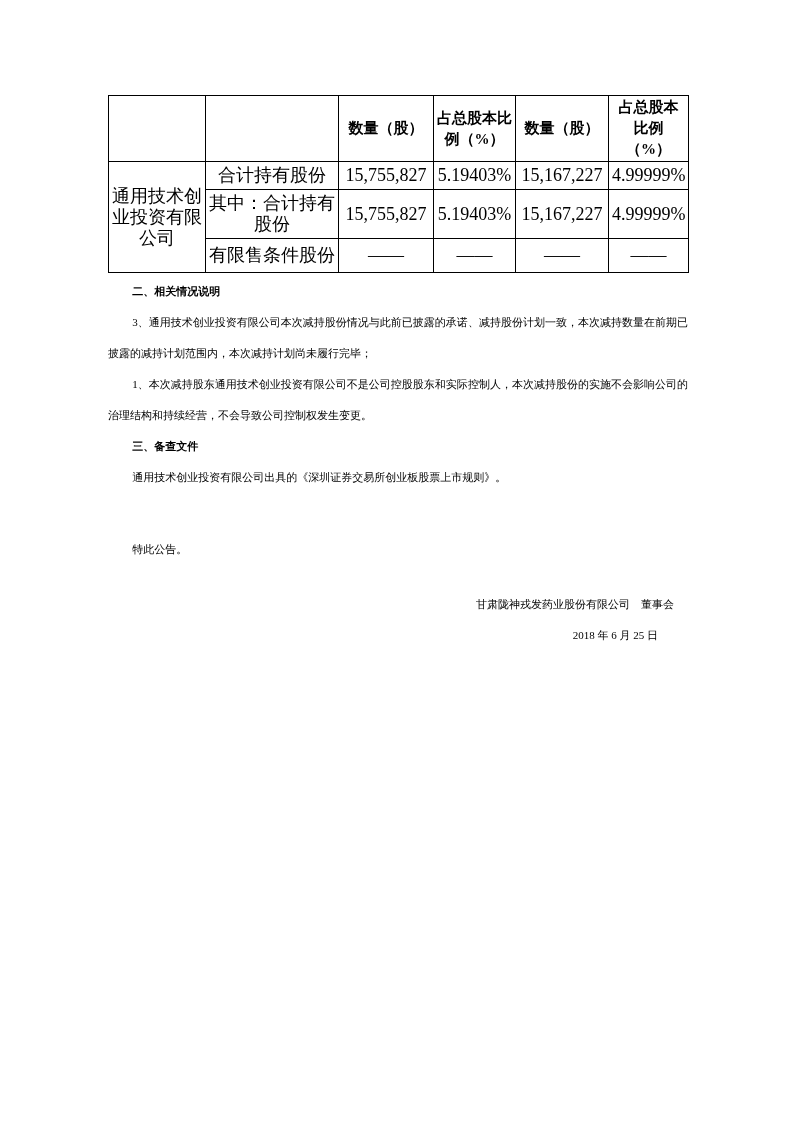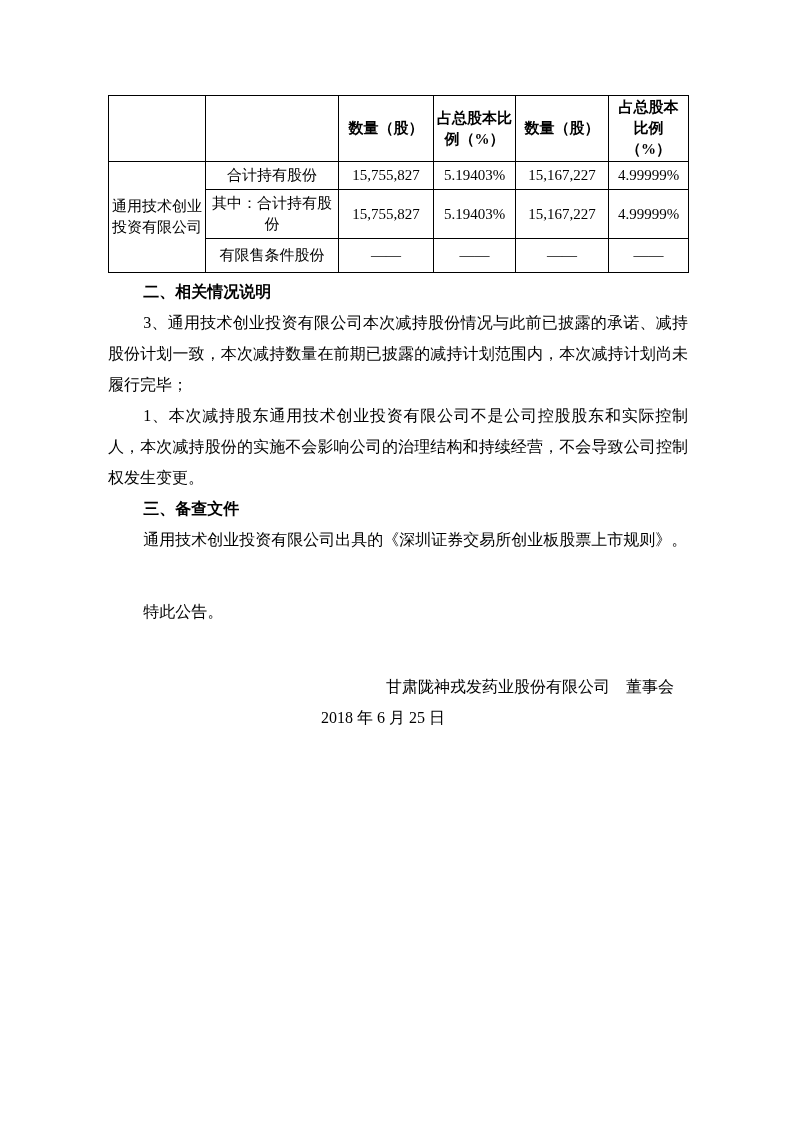--- a/index.html
+++ b/index.html
@@ -31,49 +31,49 @@
     padding: 1px 3px;
     box-sizing: border-box;
     overflow: hidden;
   }
   .holdings th {
     font-weight: bold;
     font-size: 15px;
     line-height: 21px;
   }
   .holdings td {
-    font-size: 15px;
+    font-size: 18px;
     line-height: 21px;
   }
   tr.hdr-row  { height: 64px; }
   tr.row-1    { height: 28px; }
   tr.row-2    { height: 49px; }
   tr.row-3    { height: 34px; }
 
   .body-text {
     margin-top: 3px;
-    font-size: 16px;
+    font-size: 11px;
     line-height: 31px;
     font-family: Liberation Serif, serif;
   }
   .para, .heading {
     margin: 0;
     text-align: justify;
     text-indent: 2.2em;
   }
   .heading { font-weight: bold; }
   .notice    { margin-top: 41px; }
   .signature {
-    margin-top: 44px;
+    margin-top: 24px;
     text-align: right;
     text-indent: 0;
     padding-right: 14px;
   }
   .date-line {
-    text-align: center;
+    text-align: right;
     text-indent: 0;
     padding-right: 30px;
   }
 </style>
 </head>
 <body>
 
 <div class="page">
   <div class="content">
 

